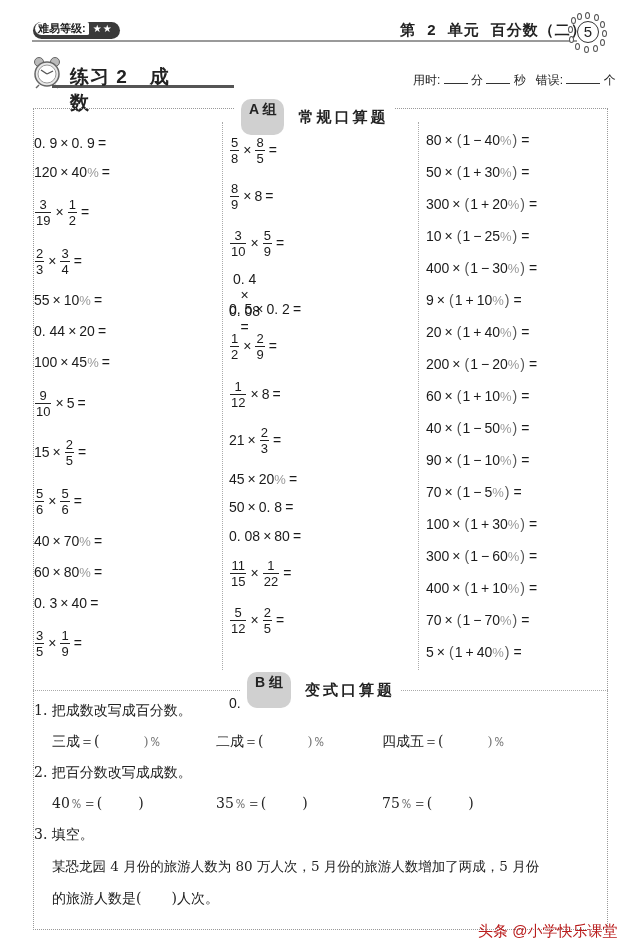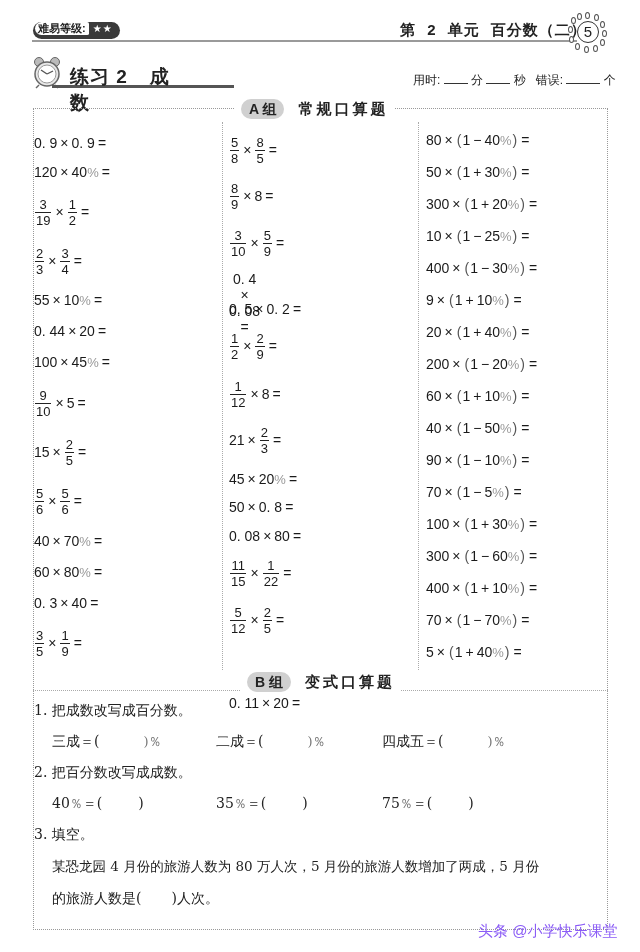--- a/index.html
+++ b/index.html
@@ -50,42 +50,42 @@
     border: 1px dotted #999;
   }
   .vdiv { position: absolute; width: 0; border-left: 1px dotted #aaa; }
   .hdiv { position: absolute; height: 0; border-top: 1px dotted #aaa; }
 
   .section-head {
     position: absolute; display: flex; align-items: center; background: #fff; padding: 0 6px;
   }
   .section-head .pill {
     background: #d0d0d0; border-radius: 10px; padding: 0 8px;
-    font-size: 14px; font-weight: bold; color: #222; height: 20px; line-height: 20px;
+    font-size: 14px; font-weight: bold; color: #222; height: 36px; line-height: 20px;
   }
   .section-head .ttl { margin-left: 14px; font-size: 15px; font-weight: bold; color: #222; letter-spacing: 3px; }
 
   
   .prob {
     position: absolute; display: flex; align-items: center; white-space: nowrap;
     font-size: 14px; color: #1a1a1a; height: 20px;
   }
   .frac { display: inline-flex; flex-direction: column; align-items: center; line-height: 1; margin: 0 1px; }
   .frac .n { font-size: 13px; padding: 0 1px 1px; }
   .frac .d { font-size: 13px; padding: 1px 1px 0; border-top: 1px solid #222; }
   .op { margin: 0 3px; }
   .pct { color: #999; font-size: 13px; }
   .paren { color: #555; margin: 0 1px; }
 
   
   .btxt { position: absolute; font-family: "DejaVu Serif", "Liberation Serif", serif; font-size: 14px; color: #222; white-space: nowrap; }
   .btxt .pct { color: #777; }
 
   .watermark {
-    position: absolute; left: 478px; top: 922px; font-size: 15px; color: #8b5cf6; white-space: nowrap;
+    position: absolute; left: 478px; top: 922px; font-size: 15px; color: #b91c1c; white-space: nowrap;
   }
 </style>
 </head>
 <body>
 
 <div class="difficulty">
   <span class="lbl">难易等级:</span>
   <span class="stars">★★</span>
 </div>
 <div class="header-rule"></div>

